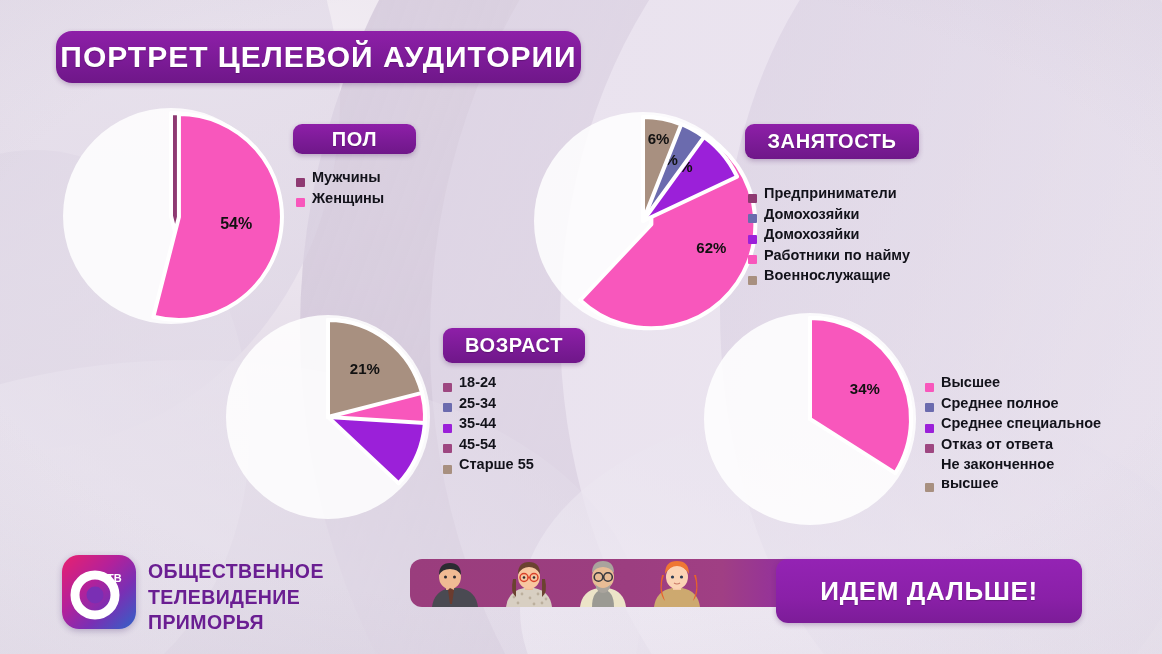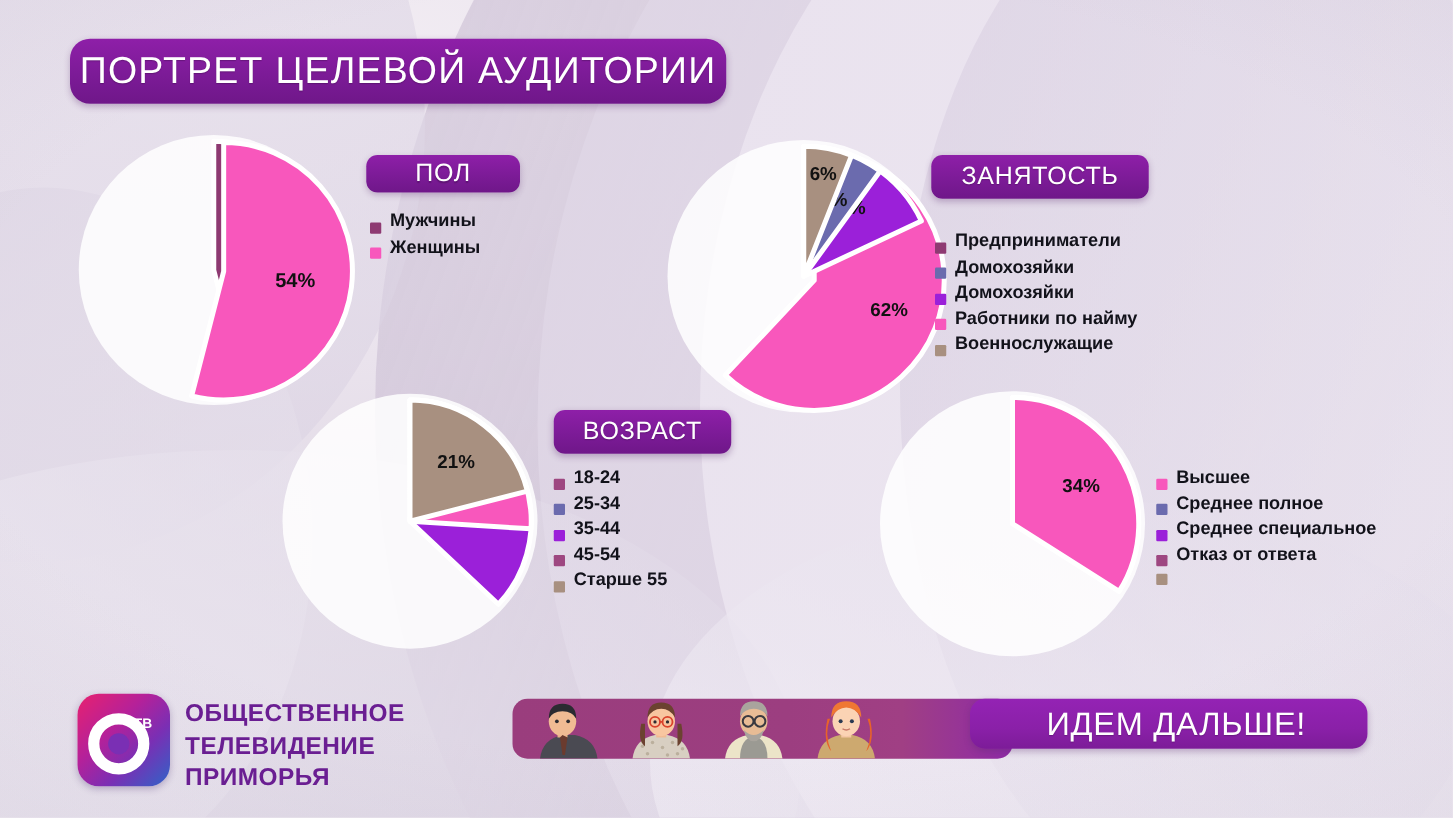--- a/index.html
+++ b/index.html
@@ -31,33 +31,33 @@
        background:linear-gradient(140deg,rgba(221,213,228,.8),rgba(240,236,243,.4));}
   .sw7{width:900px;height:520px;left:-260px;top:360px;
        background:linear-gradient(40deg,rgba(240,236,244,.9),rgba(222,214,229,.35));}
   .sw8{width:700px;height:420px;left:520px;top:400px;
        background:linear-gradient(20deg,rgba(241,237,245,.85),rgba(224,216,231,.3));}
   .vign{position:absolute;inset:0;
     background:radial-gradient(110% 100% at 50% 45%, rgba(255,255,255,0) 48%, rgba(160,148,172,.22) 100%);}
 
   
   .pill{position:absolute;display:flex;align-items:center;justify-content:center;
-    border-radius:9px;color:#fff;font-weight:normal;letter-spacing:.6px;
+    border-radius:9px;color:#fff;font-weight:bold;letter-spacing:.6px;
     background:linear-gradient(180deg,#8e1fa8 0%,#7c1b97 55%,#6f1789 100%);
     box-shadow:0 2px 5px rgba(90,40,110,.30);
     text-shadow:0 1px 1px rgba(0,0,0,.22);white-space:nowrap;}
   .pill.big{border-radius:16px;}
 
   #title-pill{left:56px;top:31px;width:525px;height:52px;font-size:30px;letter-spacing:1px;}
   #pill-gender{left:293px;top:124px;width:123px;height:30px;font-size:20px;}
   #pill-employ{left:745px;top:124px;width:174px;height:35px;font-size:20px;}
   #pill-age{left:443px;top:328px;width:142px;height:35px;font-size:20px;}
   #pill-edu{left:925px;top:328px;width:159px;height:35px;font-size:20px;}
-  #cta-pill{left:776px;top:559px;width:306px;height:40px;font-size:26px;border-radius:12px;
-    background:linear-gradient(180deg,#9423b4 0%,#8a20a8 60%,#7c1c98 100%);z-index:4;padding-left:12px;}
+  #cta-pill{left:776px;top:559px;width:306px;height:64px;font-size:26px;border-radius:12px;
+    background:linear-gradient(180deg,#9423b4 0%,#8a20a8 60%,#7c1c98 100%);z-index:4;}
 
   
   .legend{position:absolute;font-size:14.5px;color:#12121a;line-height:1.28;}
   .legend .row{display:flex;align-items:flex-end;margin-bottom:2px;}
   .legend .sw{width:9px;height:9px;flex:0 0 9px;margin-top:4px;margin-right:7px;border-radius:1px;}
   .legend .lb{font-weight:bold;white-space:pre-line;}
 
   #legend-gender{left:296px;top:168px;}
   #legend-employ{left:748px;top:184px;}
   #legend-age{left:443px;top:373px;}
@@ -251,20 +251,22 @@
       <div class="row">
         <span class="sw" style="background: rgb(155, 32, 217);"></span>
         <span class="lb">Среднее специальное</span>
       </div>
       <div class="row">
         <span class="sw" style="background: rgb(158, 71, 129);"></span>
         <span class="lb">Отказ от ответа</span>
       </div>
       <div class="row">
         <span class="sw" style="background: rgb(168, 144, 128);"></span>
+        <span class="lb">Не законченное
+высшее</span>
       </div>
     </div>
 
   <div id="logo-box">
     <svg width="74" height="74" viewBox="0 0 74 74">
       <circle cx="33" cy="40" r="20" fill="none" stroke="#ffffff" stroke-width="9"></circle>
       <circle cx="33" cy="40" r="8.5" fill="#7a2fb4"></circle>
       <text x="45" y="27" font-family="Liberation Sans, sans-serif" font-size="11" font-weight="bold" fill="#ffffff">ТВ</text>
     </svg>
   </div>

